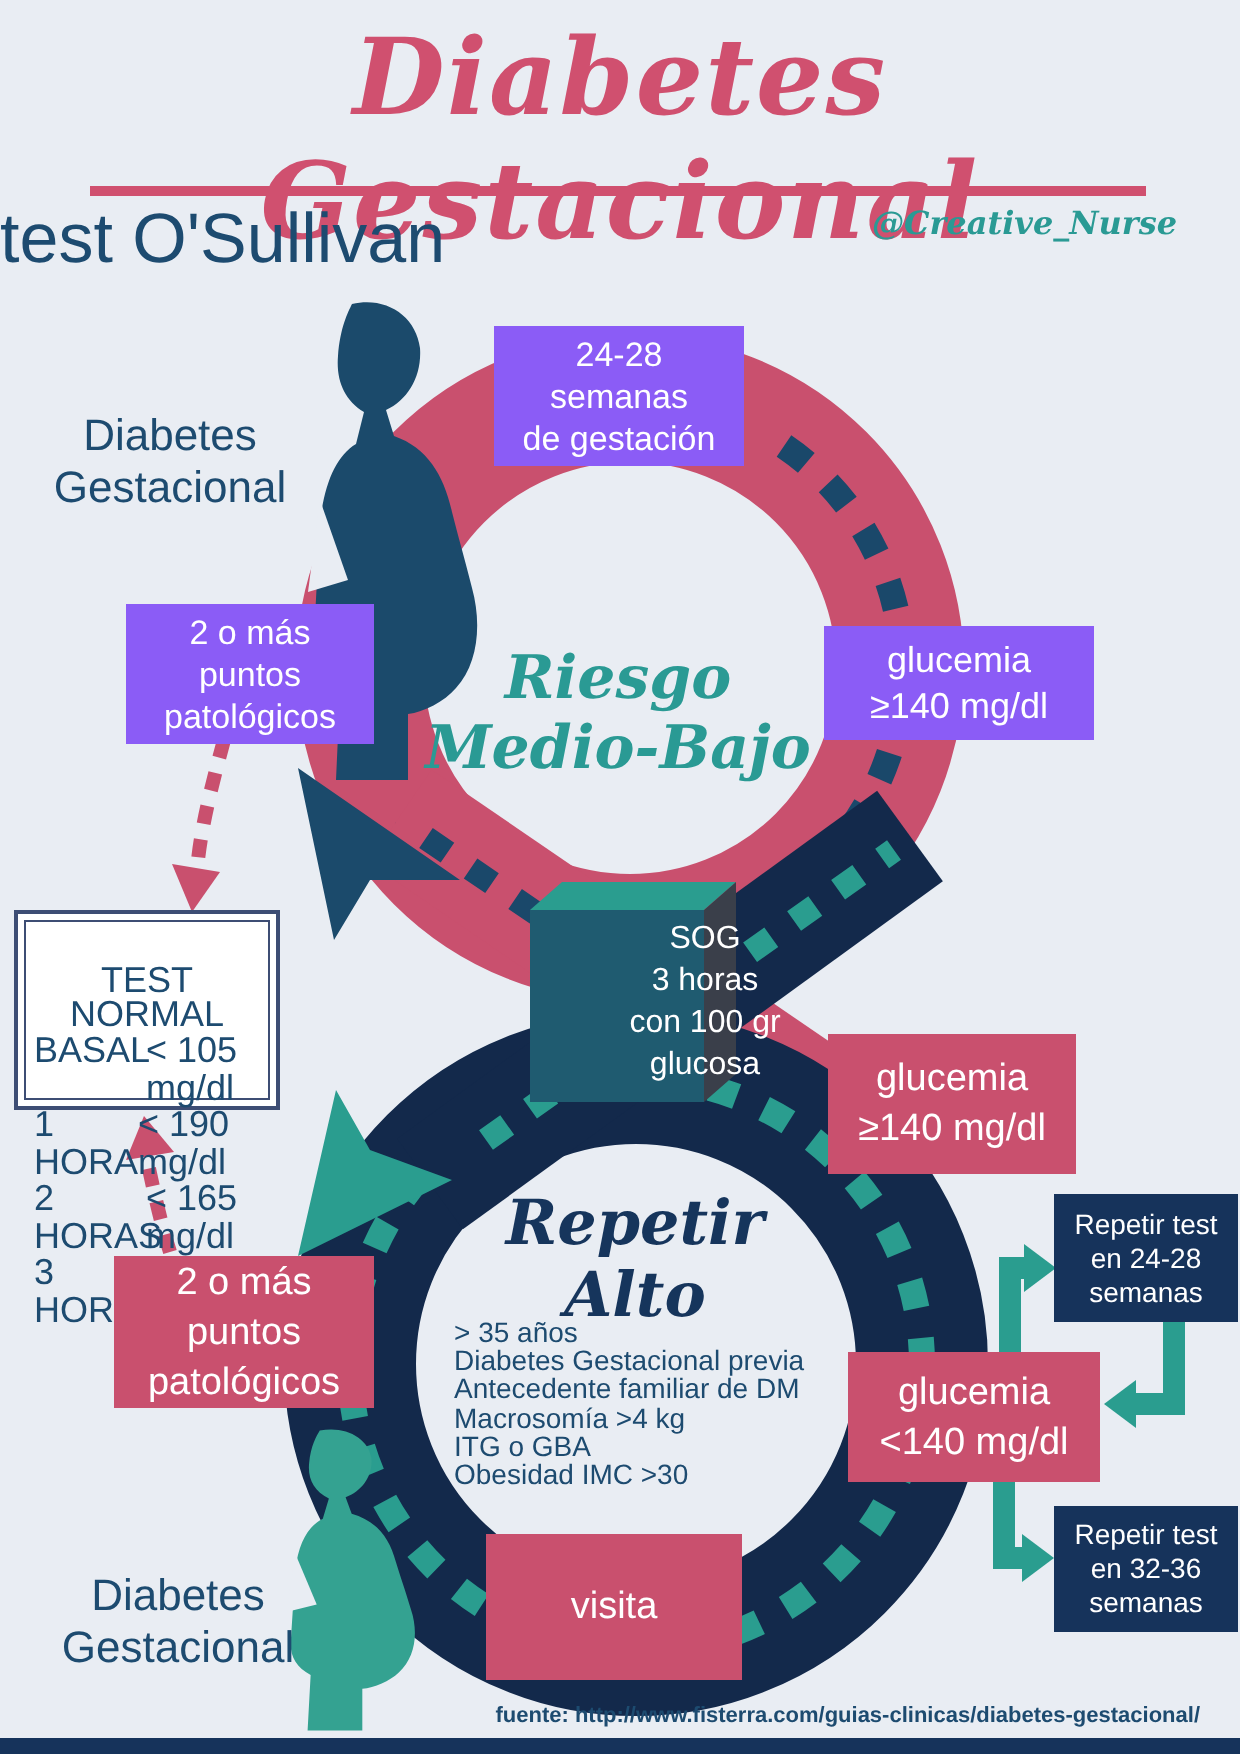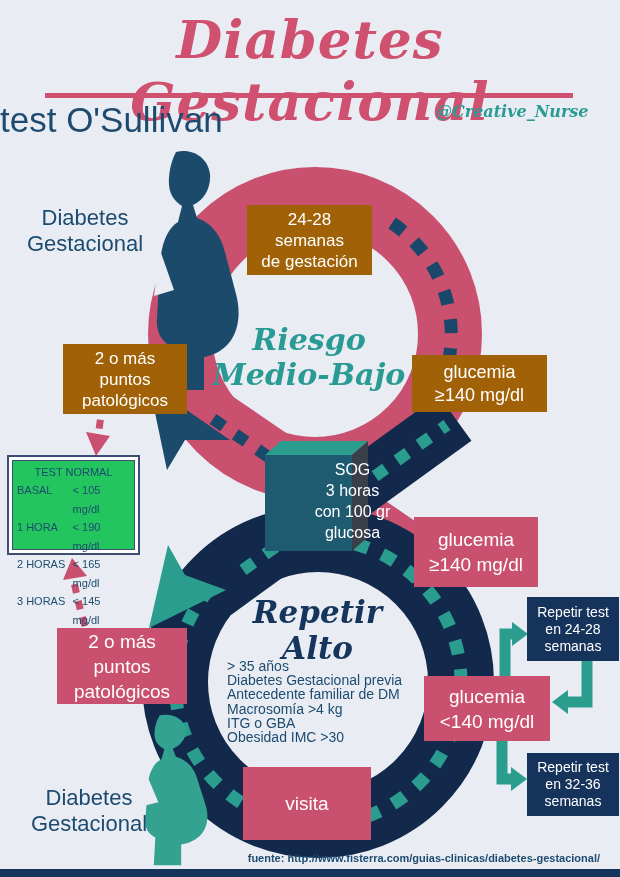--- a/index.html
+++ b/index.html
@@ -1,20 +1,20 @@
 <!DOCTYPE html>
 <html><head>
 <meta charset="utf-8">
 <style>
   html,body{margin:0;padding:0;}
   body{font-family:"Liberation Sans",sans-serif;}
   .stage{position:relative;width:620px;height:877px;background:#e9edf3;overflow:hidden;}
   .stage svg{position:absolute;left:0;top:0;}
   .box{position:absolute;display:flex;flex-direction:column;justify-content:center;align-items:center;color:#fff;text-align:center;}
-  .teal-box{background:#a16207;margin-top:42px;}
+  .teal-box{background:#8b5cf6;}
   .pink-box{background:#c9506e;}
   .navy-box{background:#16335b;}
   .t17{font-size:17px;line-height:21px;}
   .t18{font-size:18px;line-height:23px;}
   .t19{font-size:19px;line-height:25px;}
   .t14{font-size:14px;line-height:17px;}
   .title{position:absolute;left:0;top:8px;width:620px;text-align:center;
          font-family:"DejaVu Serif",serif;font-style:italic;font-weight:bold;
          font-size:53px;color:#d0506f;letter-spacing:1px;}
   .underline{position:absolute;left:45px;top:93px;width:528px;height:5px;background:#d0506f;}
@@ -23,24 +23,24 @@
   .credit{position:absolute;left:436px;top:102px;font-family:"DejaVu Serif",serif;
           font-style:italic;font-weight:bold;font-size:16px;color:#2a9a94;}
   .side-label{position:absolute;width:150px;text-align:center;color:#1d4b70;
               font-size:22px;line-height:26px;}
   .script-teal{position:absolute;font-family:"DejaVu Serif",serif;font-style:italic;
                font-weight:bold;font-size:30px;color:#2a9a94;text-align:center;}
   .script-navy{position:absolute;font-family:"DejaVu Serif",serif;font-style:italic;
                font-weight:bold;font-size:31px;color:#16355c;text-align:center;}
   .risk-list{position:absolute;left:227px;top:639px;width:195px;color:#1d4b70;
              font-size:14px;line-height:14.2px;margin-top:20px;}
-  .ntable{position:absolute;left:7px;top:455px;width:133px;height:100px;background:#22c55e;
+  .ntable{position:absolute;left:7px;top:455px;width:133px;height:100px;background:#ffffff;
           border:2px solid #3d4d74;box-sizing:border-box;
           box-shadow:inset 0 0 0 3px #fff, inset 0 0 0 4px #3d4d74;
-          color:#1d4b70;font-size:11px;padding:7px 8px 0 8px;}
+          color:#1d4b70;font-size:18px;padding:25px 8px 0 8px;}
   .ntable .tt{text-align:center;line-height:17px;}
   .ntable .row{display:flex;line-height:18.5px;}
   .ntable .row .lb{width:56px;}
   .sog-text{position:absolute;left:265px;top:459px;width:87px;color:#fff;text-align:center;
             font-size:16px;line-height:21px;padding-left:44px;}
   .footer-src{position:absolute;right:20px;top:852px;font-size:11px;color:#1d4b70;font-weight:bold;}
   .footer-bar{position:absolute;left:0;bottom:0;width:620px;height:8px;background:#16335b;}
 </style>
 </head>
 <body>

